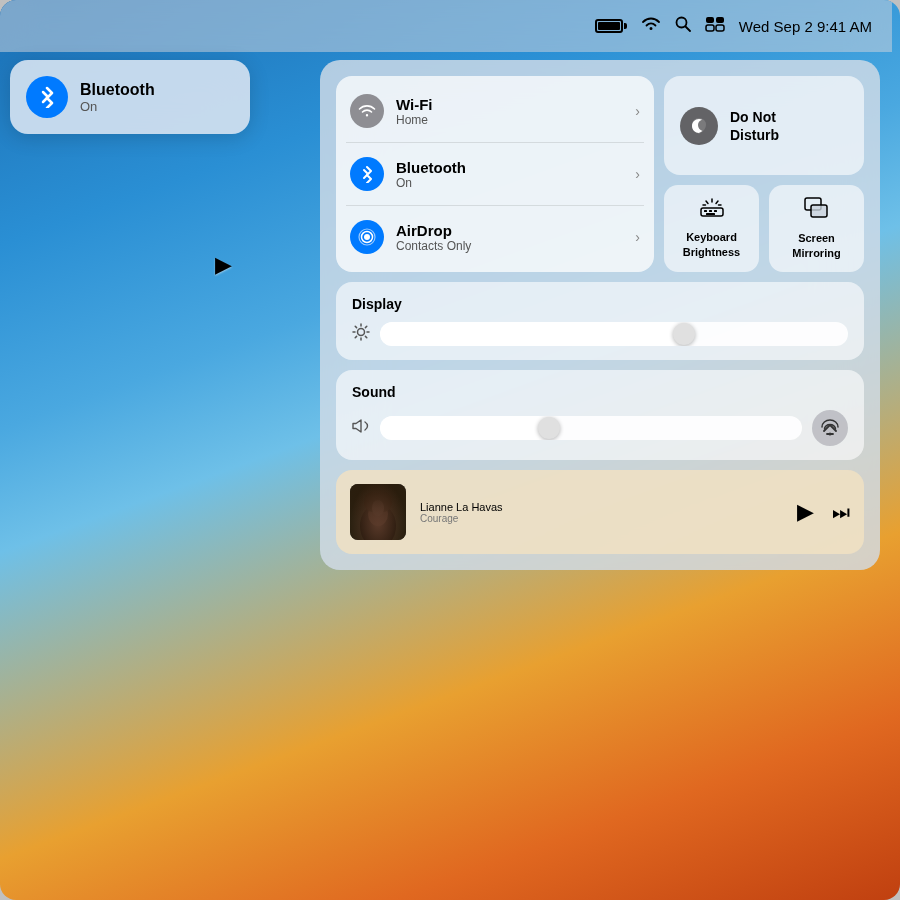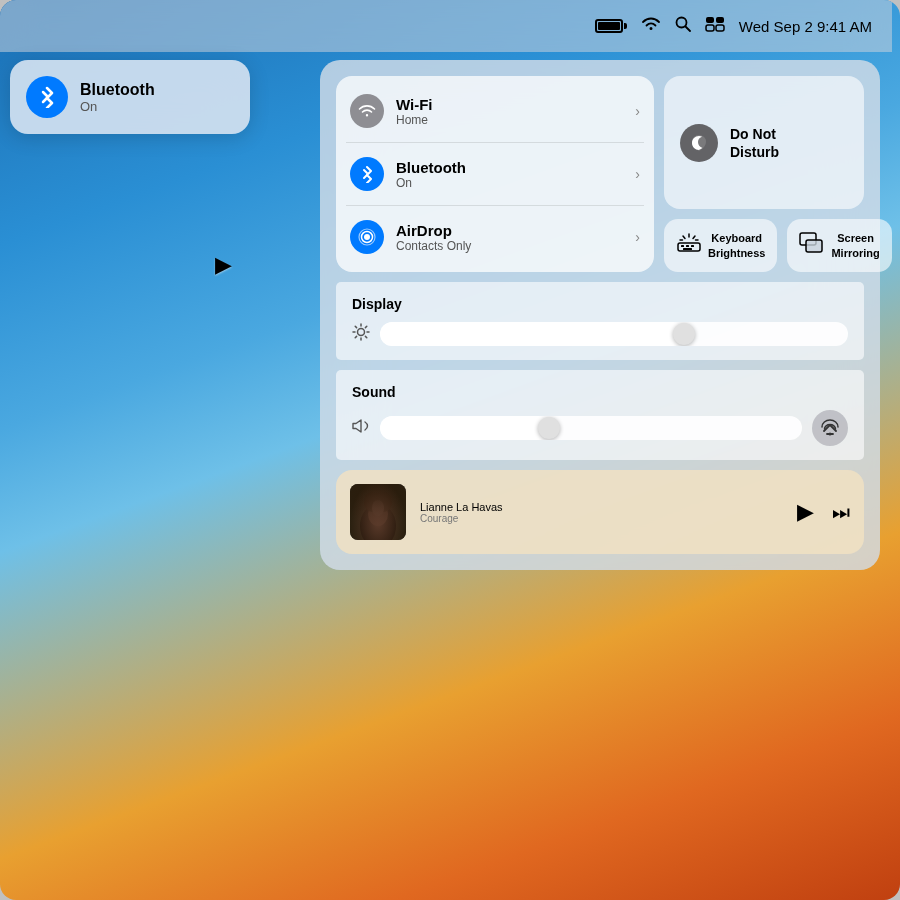--- a/index.html
+++ b/index.html
@@ -213,20 +213,21 @@
       display: flex;
       gap: 10px;
     }
 
     .cc-small-tile {
       flex: 1;
       background: rgba(255,255,255,0.6);
       border-radius: 14px;
       padding: 12px;
       display: flex;
+      flex-direction: column;
       align-items: center;
       justify-content: center;
       gap: 6px;
     }
 
     .cc-small-tile-icon {
       font-size: 22px;
       color: #000;
     }
 
@@ -234,21 +235,21 @@
       font-size: 11px;
       font-weight: 600;
       color: #000;
       text-align: center;
       line-height: 1.3;
     }
 
     
     .cc-section {
       background: rgba(255,255,255,0.6);
-      border-radius: 5px;
+      border-radius: 16px;
       padding: 14px 16px;
     }
 
     .cc-section-title {
       font-size: 14px;
       font-weight: 600;
       color: #000;
       margin-bottom: 10px;
     }
 

